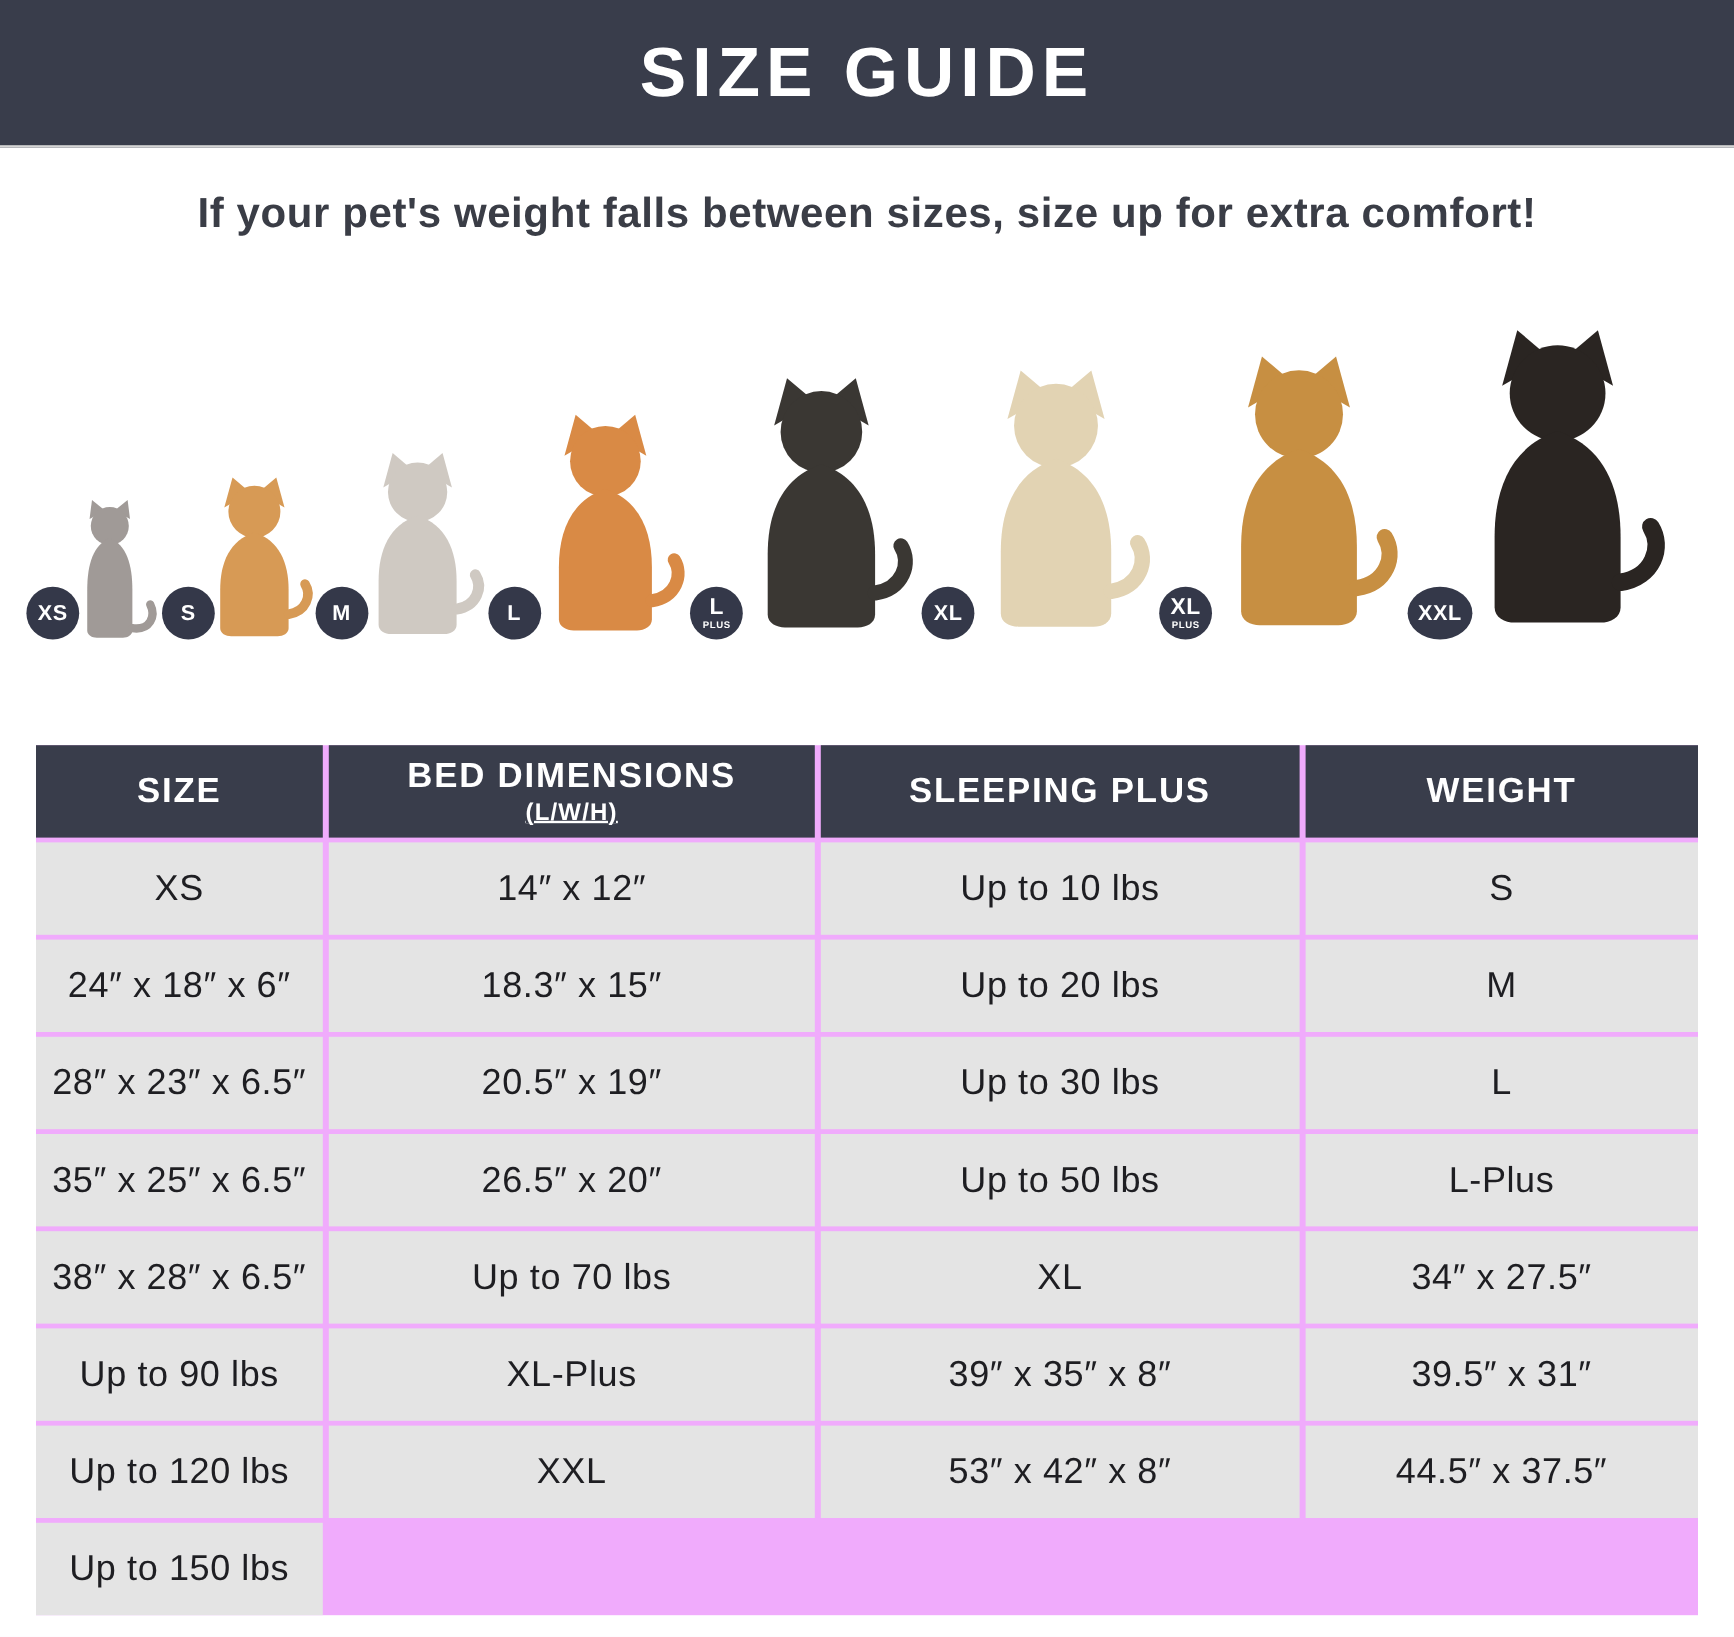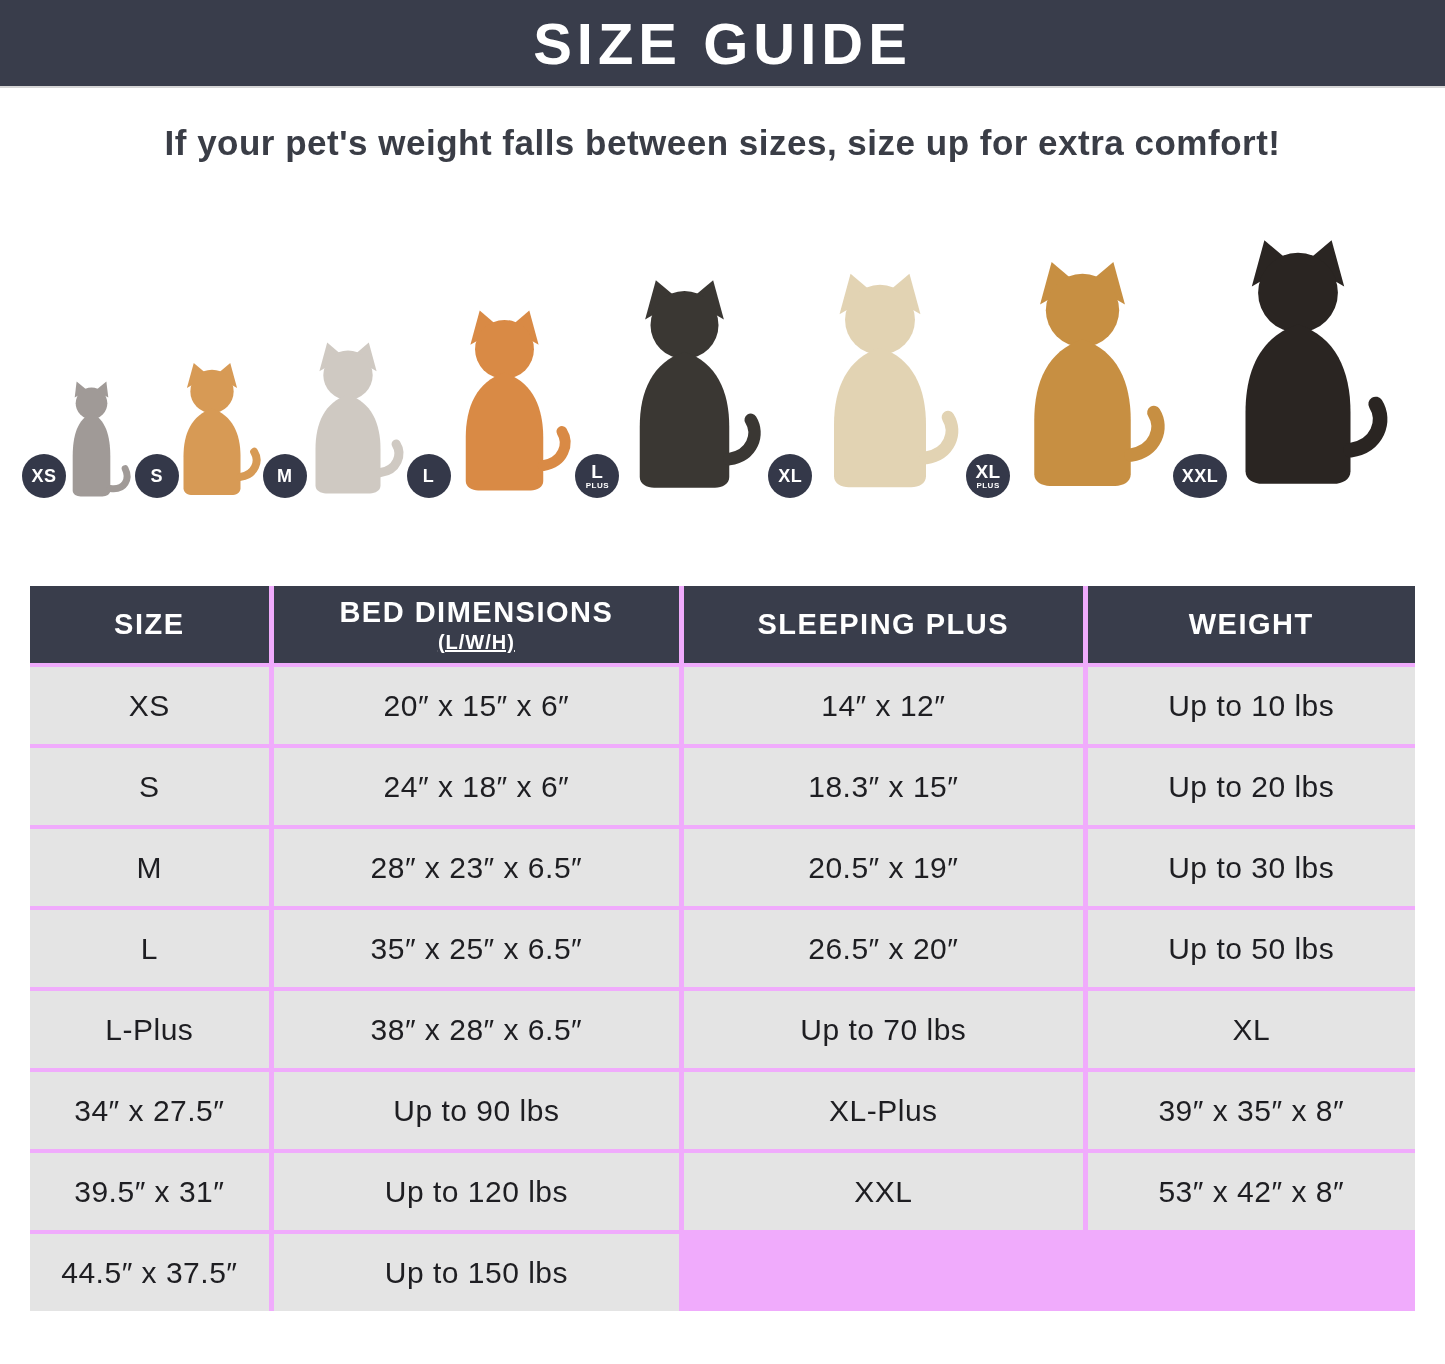--- a/index.html
+++ b/index.html
@@ -1,21 +1,21 @@
 <!DOCTYPE html>
 <html><head>
 <meta charset="utf-8">
 <style>
   * { margin:0; padding:0; box-sizing:border-box; }
   html,body { width:1445px; height:1364px; background:#ffffff; overflow:hidden;
               font-family:"Liberation Sans", sans-serif; }
 
   
   .banner {
-    height:88px; background:#393d4b; display:flex; align-items:center; justify-content:center;
+    height:123px; background:#393d4b; display:flex; align-items:center; justify-content:center;
     border-bottom:2px solid #d6d6d6;
   }
   .banner h1 {
     color:#ffffff; font-size:58px; font-weight:700; letter-spacing:5px;
   }
 
   
   .subtitle {
     margin-top:30px; text-align:center; font-size:35px; font-weight:700;
     color:#3a3d46; letter-spacing:0.5px; line-height:50px;
@@ -177,21 +177,20 @@
         <span>BED DIMENSIONS</span>
         <span class="note">(L/W/H)</span>
       </div>
       <div class="cell head">
         <span>SLEEPING PLUS</span>
       </div>
       <div class="cell head">
         <span>WEIGHT</span>
       </div>
       <div class="cell">XS</div>
-      <div class="cell">20″ x 15″ x 6″</div>
       <div class="cell">14″ x 12″</div>
       <div class="cell">Up to 10 lbs</div>
       <div class="cell">S</div>
       <div class="cell">24″ x 18″ x 6″</div>
       <div class="cell">18.3″ x 15″</div>
       <div class="cell">Up to 20 lbs</div>
       <div class="cell">M</div>
       <div class="cell">28″ x 23″ x 6.5″</div>
       <div class="cell">20.5″ x 19″</div>
       <div class="cell">Up to 30 lbs</div>

